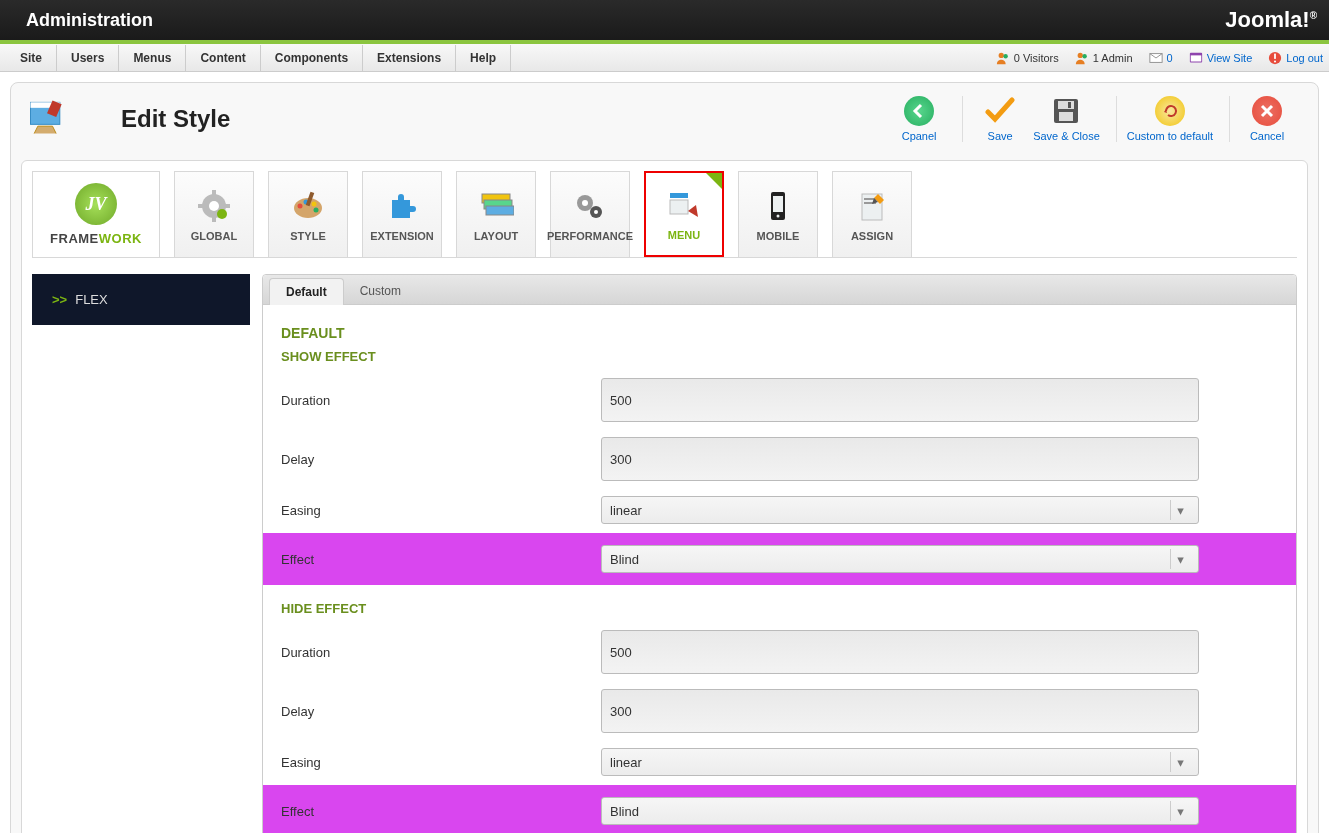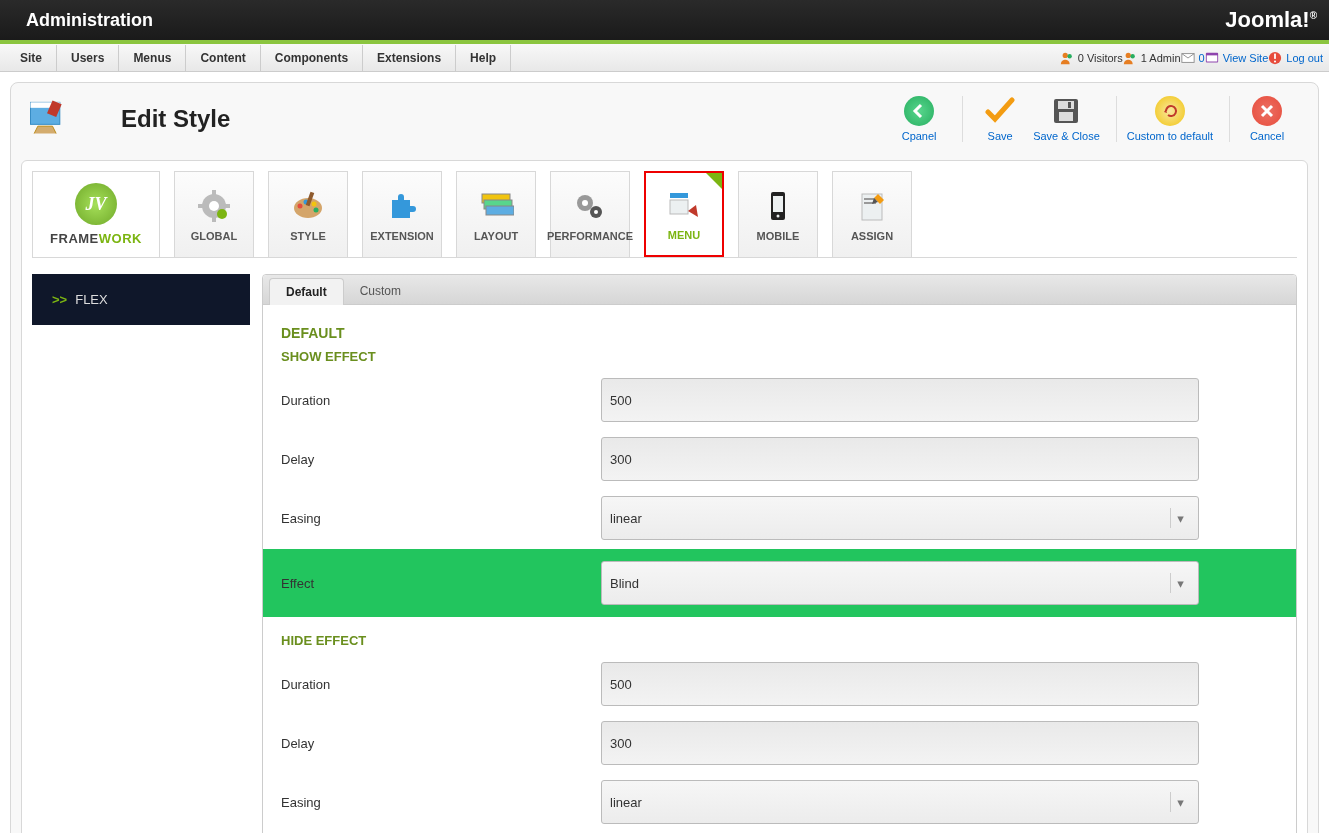--- a/index.html
+++ b/index.html
@@ -12,21 +12,21 @@
 .brand .joomla-icon svg { width: 26px; height: 26px; }
 .brand sup { font-size: 10px; vertical-align: super; }
 
 
 .accent { height: 4px; background: #8bc53f; }
 
 
 .menubar { background: linear-gradient(#f8f8f8,#e8e8e8); border-bottom: 1px solid #ccc; display: flex; justify-content: space-between; align-items: center; height: 28px; padding: 0 6px; }
 .menubar .left { display: flex; }
 .menubar .left .item { padding: 0 14px; line-height: 26px; border-right: 1px solid #ccc; font-weight: bold; color: #333; cursor: pointer; font-size: 12px; }
-.menubar .right { display: flex; align-items: flex-end; gap: 0; font-size: 11px; }
+.menubar .right { display: flex; align-items: flex-end; gap: 16px; font-size: 11px; }
 .menubar .right .stat { display: flex; align-items: center; gap: 4px; }
 .menubar .right a { color: #06c; text-decoration: none; }
 .ico-s { width: 14px; height: 14px; display: inline-block; }
 
 
 .page-wrap { background: #f8f8f8; border: 1px solid #d8d8d8; border-radius: 8px; margin: 10px; padding: 4px 0 0 0; }
 .page-header { display: flex; justify-content: space-between; align-items: center; padding: 8px 14px; }
 .page-header .left { display: flex; align-items: center; gap: 16px; }
 .page-header .left .ph-title { font-size: 24px; font-weight: bold; color: #222; margin-left: 36px; }
 .ph-icon svg { width: 44px; height: 44px; }
@@ -61,26 +61,26 @@
 .panel { border: 1px solid #ccc; border-radius: 4px; background: #fff; }
 .subtabs { background: linear-gradient(#e8e8e8,#d6d6d6); border-radius: 4px 4px 0 0; display: flex; height: 30px; align-items: flex-end; padding: 0 6px; border-bottom: 1px solid #ccc; }
 .subtab { padding: 6px 16px; font-size: 12px; color: #555; cursor: pointer; }
 .subtab.active { background: #f2f2f2; border: 1px solid #ccc; border-bottom: none; border-radius: 4px 4px 0 0; color: #222; font-weight: bold; margin-bottom: -1px; }
 
 .panel-body { padding: 10px 18px 18px; }
 .sec-title { color: #6a8f1e; font-weight: bold; font-size: 14px; margin: 10px 0 6px; }
 .sub-title { color: #6a8f1e; font-weight: bold; font-size: 13px; margin: 8px 0 8px; }
 
 .field-row { display: flex; align-items: center; margin: 3px -18px; padding: 6px 18px; }
-.field-row.alt { background: #22c55e; padding: 12px 18px; justify-content: center; }
+.field-row.alt { background: #d946ef; padding: 12px 18px; justify-content: center; }
 .field-row .flbl { width: 320px; font-size: 13px; color: #333; }
 .field-row .fctrl { flex: 1; }
 
 .tinput { width: 598px; height: 44px; border: 1px solid #bbb; background: linear-gradient(#e9e9e9,#f3f3f3); border-radius: 3px; padding: 0 8px; font-size: 13px; color: #333; }
-.tselect { width: 598px; height: 44px; border: 1px solid #bbb; background: linear-gradient(#f6f6f6,#ececec); border-radius: 3px; padding: 0 8px; font-size: 13px; color: #333; display:flex; align-items:center; justify-content:space-between; cursor:pointer; }
+.tselect { width: 598px; height: 28px; border: 1px solid #bbb; background: linear-gradient(#f6f6f6,#ececec); border-radius: 3px; padding: 0 8px; font-size: 13px; color: #333; display:flex; align-items:center; justify-content:space-between; cursor:pointer; }
 .tselect .arr { width: 20px; height: 20px; border-left: 1px solid #ccc; display:flex; align-items:center; justify-content:center; color:#777; }
 </style>
 </head>
 <body>
 
 <div class="topbar">
   <div class="title">Administration</div>
   <div class="brand">
     <span class="joomla-icon">
       <svg viewBox="0 0 100 100">

